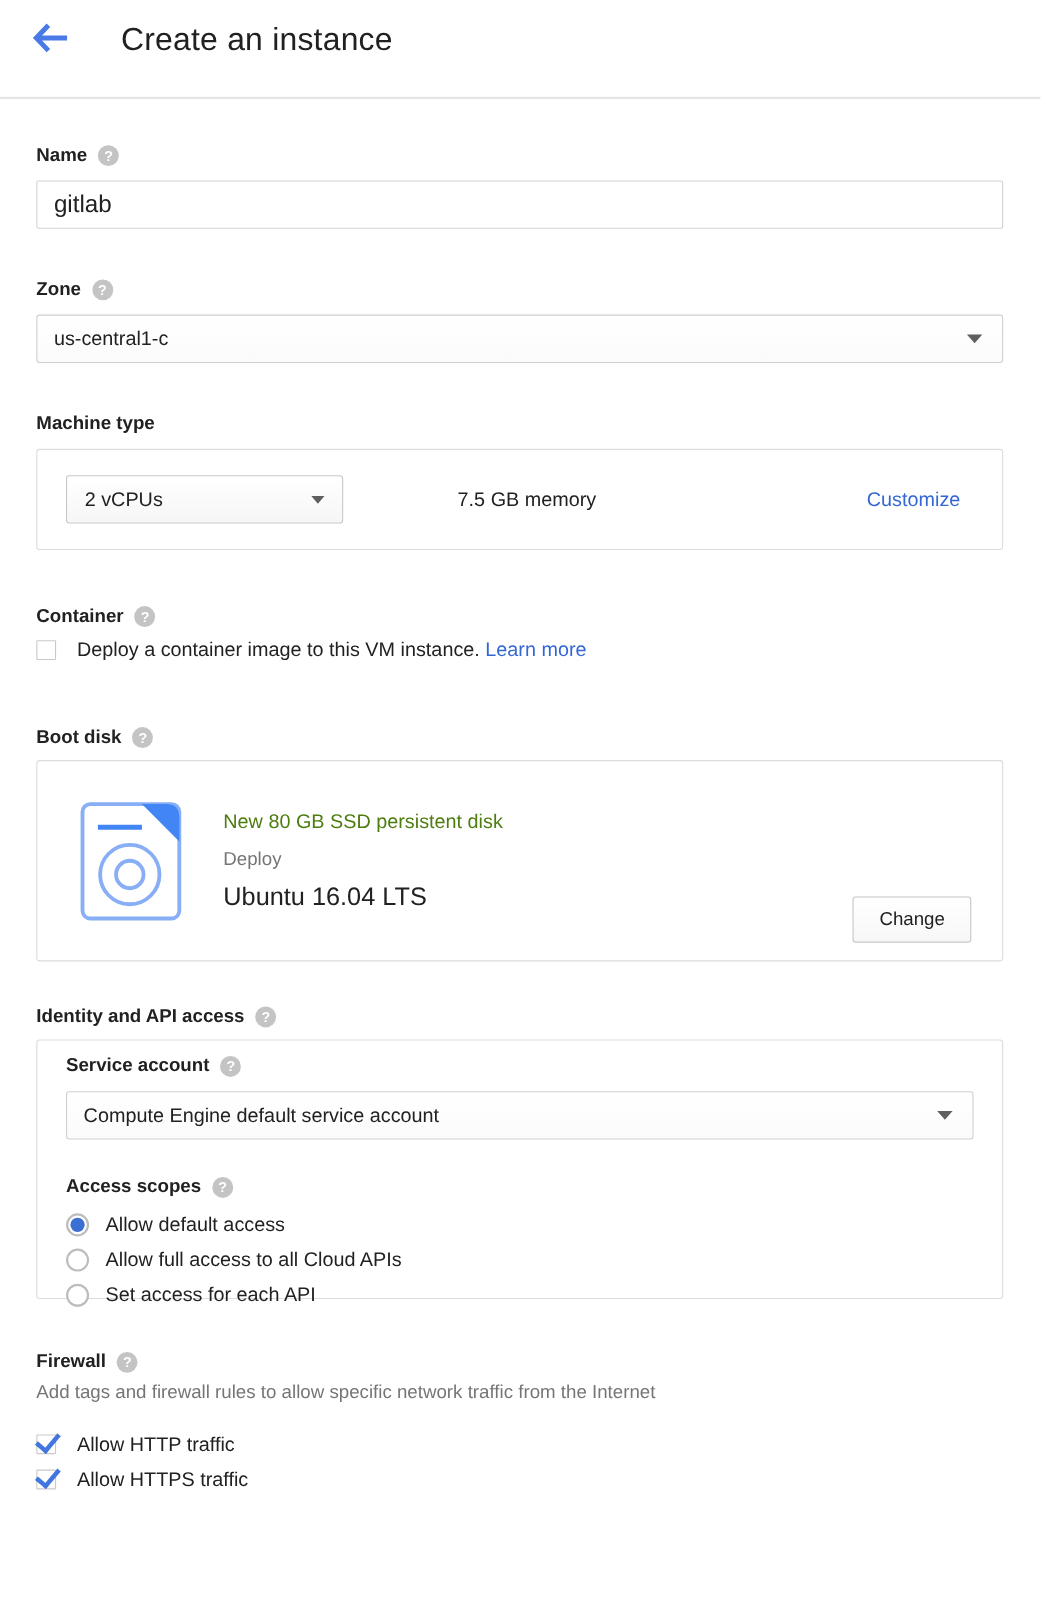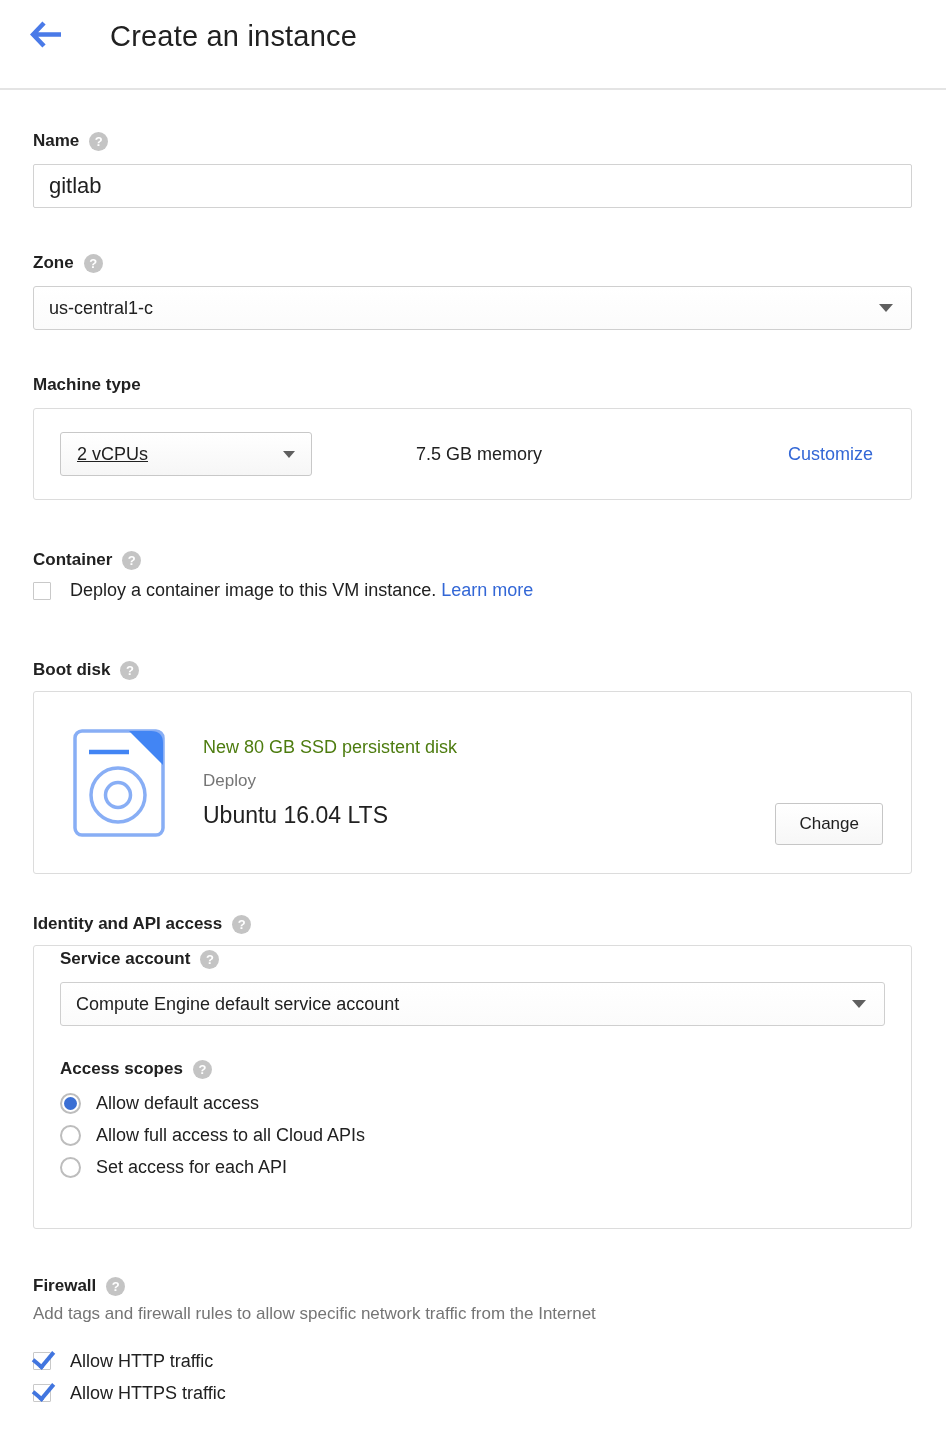--- a/index.html
+++ b/index.html
@@ -26,46 +26,46 @@
                 display:flex; align-items:center; justify-content:space-between; padding:0 18px 0 15px; font-size:18px; cursor:pointer; }
   .caret { width:0; height:0; border-left:7px solid transparent; border-right:7px solid transparent; border-top:8px solid #5f5f5f; }
 
   .section-desc { font-size:17px; color:#757575; }
 
   .card { border:1px solid #dcdcdc; border-radius:3px; background:#fff; }
 
   
   .machine-card { height:92px; display:flex; align-items:center; padding:0 38px 0 26px; margin-top:13px; }
   .cpu-select { width:252px; height:44px; border:1px solid #c8c8c8; border-radius:3px; background:linear-gradient(#ffffff,#f6f6f6);
-                display:flex; align-items:center; justify-content:space-between; padding:0 16px; font-size:18px; cursor:pointer;text-decoration:underline; }
+                display:flex; align-items:center; justify-content:space-between; padding:0 16px; font-size:18px; cursor:pointer; }
   .cpu-select .caret { border-left-width:6px; border-right-width:6px; border-top-width:7px; }
   .memory-text { font-size:18px; margin-left:104px; }
   .link { color:#3367d6; text-decoration:none; font-size:18px; cursor:pointer; }
   .customize-link { margin-left:auto; }
 
   
   .check-row { display:flex; align-items:center; gap:19px; }
   .checkbox { width:18px; height:18px; border:1px solid #c9c9c9; border-radius:1px; background:#fff; position:relative; flex:0 0 auto; cursor:pointer; }
   .checkbox.checked::after { content:""; position:absolute; left:3px; top:-6px; width:9px; height:17px;
                              border-right:4px solid #4175df; border-bottom:4px solid #4175df; transform:rotate(40deg); }
   .check-label { font-size:18px; }
 
   
   .bootdisk-card { height:183px; display:flex; align-items:center; padding-left:37px; position:relative; margin-top:11px; }
   .disk-icon { width:96px; height:112px; flex:0 0 auto; }
   .bootdisk-text { margin-left:36px; }
   .bd-title { font-size:18px; color:#4d7c0f; }
   .bd-image-label { font-size:17px; color:#757575; margin-top:13px; }
   .bd-image-value { font-size:23px; color:#212121; margin-top:11px; }
-  .change-btn { position:absolute; right:28px; bottom:28px; padding:10px 23px; font-size:17px; color:#212121;
+  .change-btn { position:absolute; right:28px; bottom:16px; padding:10px 23px; font-size:17px; color:#212121;
                 background:linear-gradient(#ffffff,#f7f7f7); border:1px solid #c6c6c6; border-radius:3px; cursor:pointer;
                 font-family:"Liberation Sans", sans-serif; }
 
   
-  .identity-card { height:284px; padding:3px 26px 0 26px; margin-top:11px; }
+  .identity-card { height:236px; padding:13px 26px 0 26px; margin-top:11px; }
 
   
   .radio-row { display:flex; align-items:center; gap:15px; height:32px; cursor:pointer; }
   .radio { width:21px; height:21px; border-radius:50%; border:2px solid #bdbdbd; background:#fff; position:relative; flex:0 0 auto; }
   .radio.selected::after { content:""; position:absolute; left:2px; top:2px; width:13px; height:13px; border-radius:50%; background:#3b6fd4; }
   .radio-label { font-size:18px; }
 
   
   .mt-name   { margin-top:41px; }
   .gap-label-input { margin-top:13px; }

